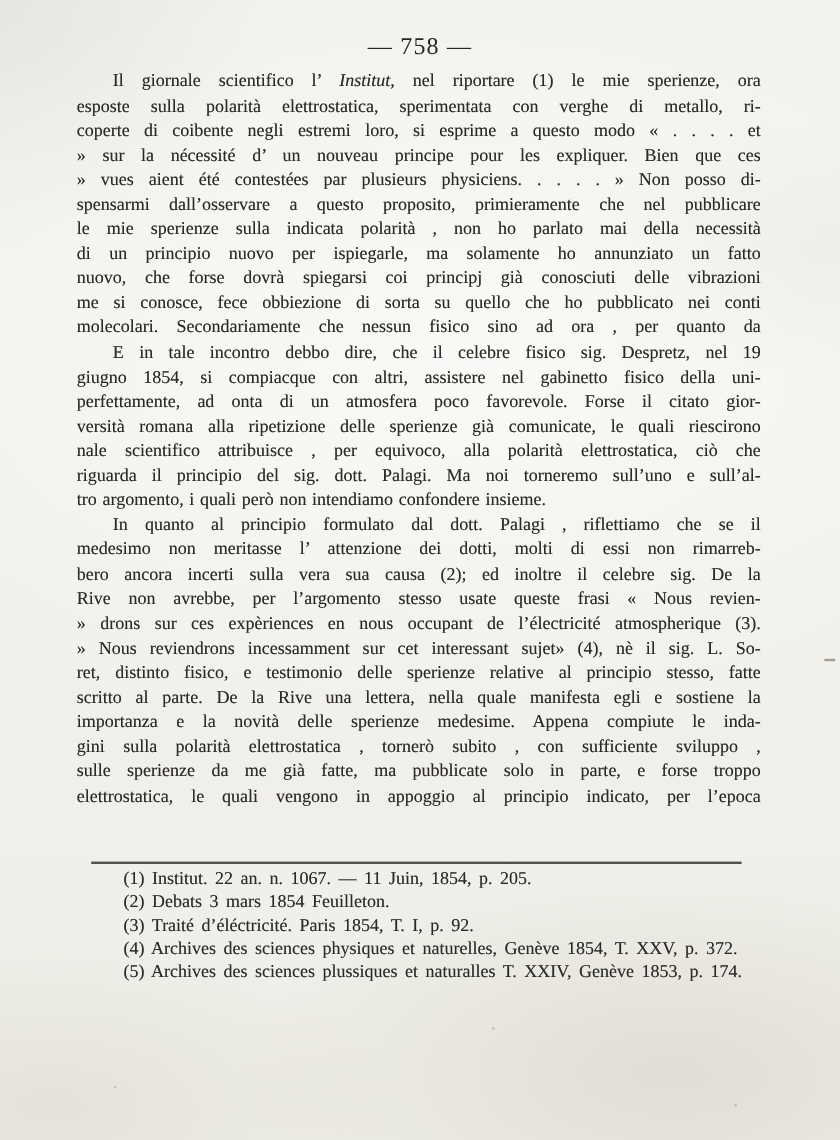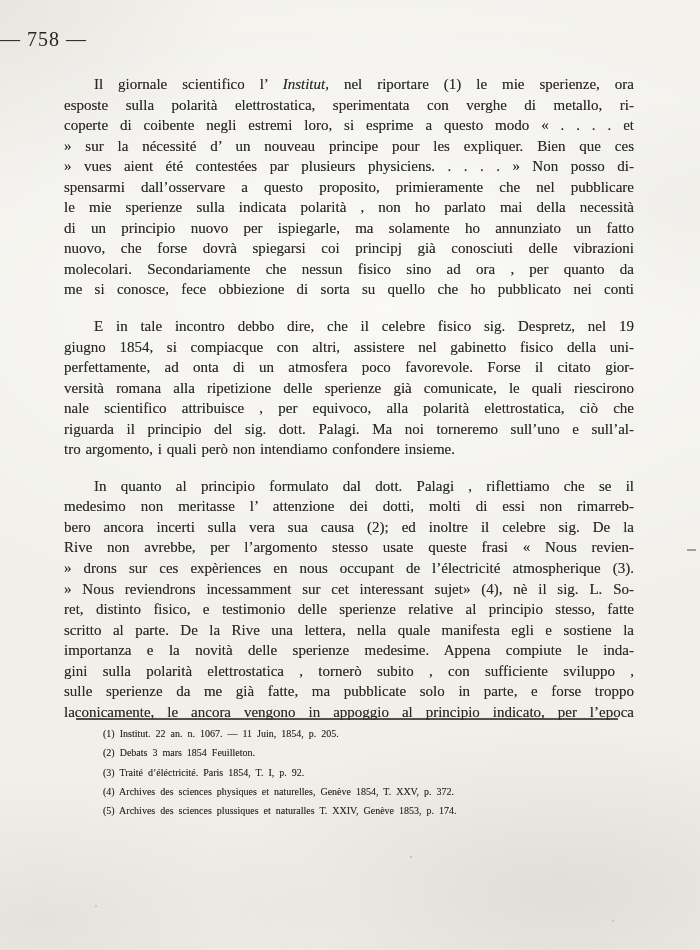--- a/index.html
+++ b/index.html
@@ -14,45 +14,45 @@
     background:
       radial-gradient(ellipse 900px 520px at 55% 32%, rgba(255,255,255,0.6), rgba(255,255,255,0) 65%),
       radial-gradient(ellipse 520px 240px at 80% 94%, rgba(168,162,148,0.22), rgba(168,162,148,0) 70%),
       radial-gradient(ellipse 420px 200px at 6% 97%, rgba(168,162,148,0.16), rgba(168,162,148,0) 70%),
       radial-gradient(ellipse 340px 300px at 0% 0%, rgba(160,155,145,0.14), rgba(160,155,145,0) 70%),
       radial-gradient(ellipse 300px 160px at 98% 22%, rgba(168,162,150,0.10), rgba(168,162,150,0) 70%),
       linear-gradient(#f3f2ed, #efeee8);
   }
   .header {
     position:absolute; top:28px; left:0; width:100%;
-    text-align:left; font-size:20px; letter-spacing:1px;
+    text-align:center; font-size:20px; letter-spacing:1px;
     color:#262523;
   }
   .textblock {
     position:absolute; left:64px; top:58px; width:570px;
     text-shadow:0 0 0.5px rgba(40,38,35,0.5);
   }
   .line {
     font-size:15px; line-height:20.55px; height:20.55px;
     text-align:justify; text-align-last:justify;
     overflow:hidden; word-spacing:1px;
   }
   .line.end { text-align-last:left; }
-  .line.indent { text-indent:30px;margin-top:16px; }
+  .line.indent { text-indent:30px; }
   .it { font-style:italic; }
   .rule {
     position:absolute; top:718px; left:76px; width:542px; height:2px;
     background:#36342f; opacity:0.85;
   }
   .footnotes {
     position:absolute; left:103px; top:724px; width:520px;
     text-shadow:0 0 0.5px rgba(40,38,35,0.45);
   }
   .fnote {
-    font-size:10px; line-height:19.3px; height:19.3px;
+    font-size:15px; line-height:19.3px; height:19.3px;
     white-space:nowrap; word-spacing:2.5px; overflow:hidden;
   }
   .speck { position:absolute; background:#8d887c; border-radius:50%; }
   .edge-dash {
     position:absolute; top:549px; right:4px; width:9px; height:2px;
     background:#6e6a61; opacity:0.6;
   }
 </style>
 </head>
 <body>
@@ -65,43 +65,43 @@
 
     <div class="line indent"><span>Il giornale scientifico l’ </span><span class="it">Institut,</span><span> nel riportare (1) le mie sperienze, ora</span></div>
     <div class="line">esposte sulla polarità elettrostatica, sperimentata con verghe di metallo, ri-</div>
     <div class="line">coperte di coibente negli estremi loro, si esprime a questo modo « . . . . et</div>
     <div class="line">» sur la nécessité d’ un nouveau principe pour les expliquer. Bien que ces</div>
     <div class="line">» vues aient été contestées par plusieurs physiciens. . . . . » Non posso di-</div>
     <div class="line">spensarmi dall’osservare a questo proposito, primieramente che nel pubblicare</div>
     <div class="line">le mie sperienze sulla indicata polarità , non ho parlato mai della necessità</div>
     <div class="line">di un principio nuovo per ispiegarle, ma solamente ho annunziato un fatto</div>
     <div class="line">nuovo, che forse dovrà spiegarsi coi principj già conosciuti delle vibrazioni</div>
+    <div class="line">me si conosce, fece obbiezione di sorta su quello che ho pubblicato nei conti</div>
     <div class="line">molecolari. Secondariamente che nessun fisico sino ad  ora , per quanto da</div>
-    <div class="line">me si conosce, fece obbiezione di sorta su quello che ho pubblicato nei conti</div>
 
     <div class="line indent">E in tale incontro debbo dire, che il celebre fisico sig. Despretz, nel 19</div>
     <div class="line">giugno 1854, si compiacque con altri, assistere nel gabinetto fisico della uni-</div>
     <div class="line">perfettamente, ad onta di un atmosfera poco favorevole. Forse il citato gior-</div>
     <div class="line">versità romana alla ripetizione delle sperienze già comunicate, le quali riescirono</div>
     <div class="line">nale scientifico attribuisce , per equivoco, alla polarità elettrostatica, ciò che</div>
     <div class="line">riguarda il principio del sig. dott. Palagi. Ma noi torneremo sull’uno e sull’al-</div>
     <div class="line end">tro argomento, i quali però non intendiamo confondere insieme.</div>
 
     <div class="line indent">In quanto al principio formulato dal dott. Palagi , riflettiamo che se il</div>
     <div class="line">medesimo non meritasse l’ attenzione dei dotti, molti di essi non rimarreb-</div>
     <div class="line">bero ancora incerti sulla vera sua causa (2); ed inoltre il celebre sig. De la</div>
     <div class="line">Rive non avrebbe, per l’argomento stesso usate queste frasi « Nous revien-</div>
     <div class="line">» drons sur ces expèriences en nous occupant de l’électricité atmospherique (3).</div>
     <div class="line">» Nous reviendrons incessamment sur cet interessant sujet» (4), nè il sig. L. So-</div>
     <div class="line">ret, distinto fisico, e testimonio delle sperienze relative al principio stesso, fatte</div>
     <div class="line">scritto al parte. De la Rive una lettera, nella quale manifesta egli e sostiene la</div>
     <div class="line">importanza e la novità delle sperienze medesime. Appena compiute le inda-</div>
     <div class="line">gini sulla polarità elettrostatica , tornerò subito , con sufficiente sviluppo ,</div>
     <div class="line">sulle sperienze da me già fatte, ma pubblicate solo in parte, e forse troppo</div>
-    <div class="line">laconicamente, le ancora vengono in appoggio al principio indicato, per l’epoca</div>
+    <div class="line">elettrostatica, le quali vengono in appoggio al principio indicato, per l’epoca</div>
   </div>
 
   <div class="rule"></div>
 
   <div class="footnotes">
     <div class="fnote">(1) Institut. 22 an. n. 1067. — 11 Juin, 1854, p. 205.</div>
     <div class="fnote">(2) Debats 3 mars 1854 Feuilleton.</div>
     <div class="fnote">(3) Traité d’éléctricité. Paris 1854, T. I, p. 92.</div>
     <div class="fnote">(4) Archives des sciences physiques et naturelles, Genève 1854, T. XXV, p. 372.</div>
     <div class="fnote">(5) Archives des sciences plussiques et naturalles T. XXIV, Genève 1853, p. 174.</div>

